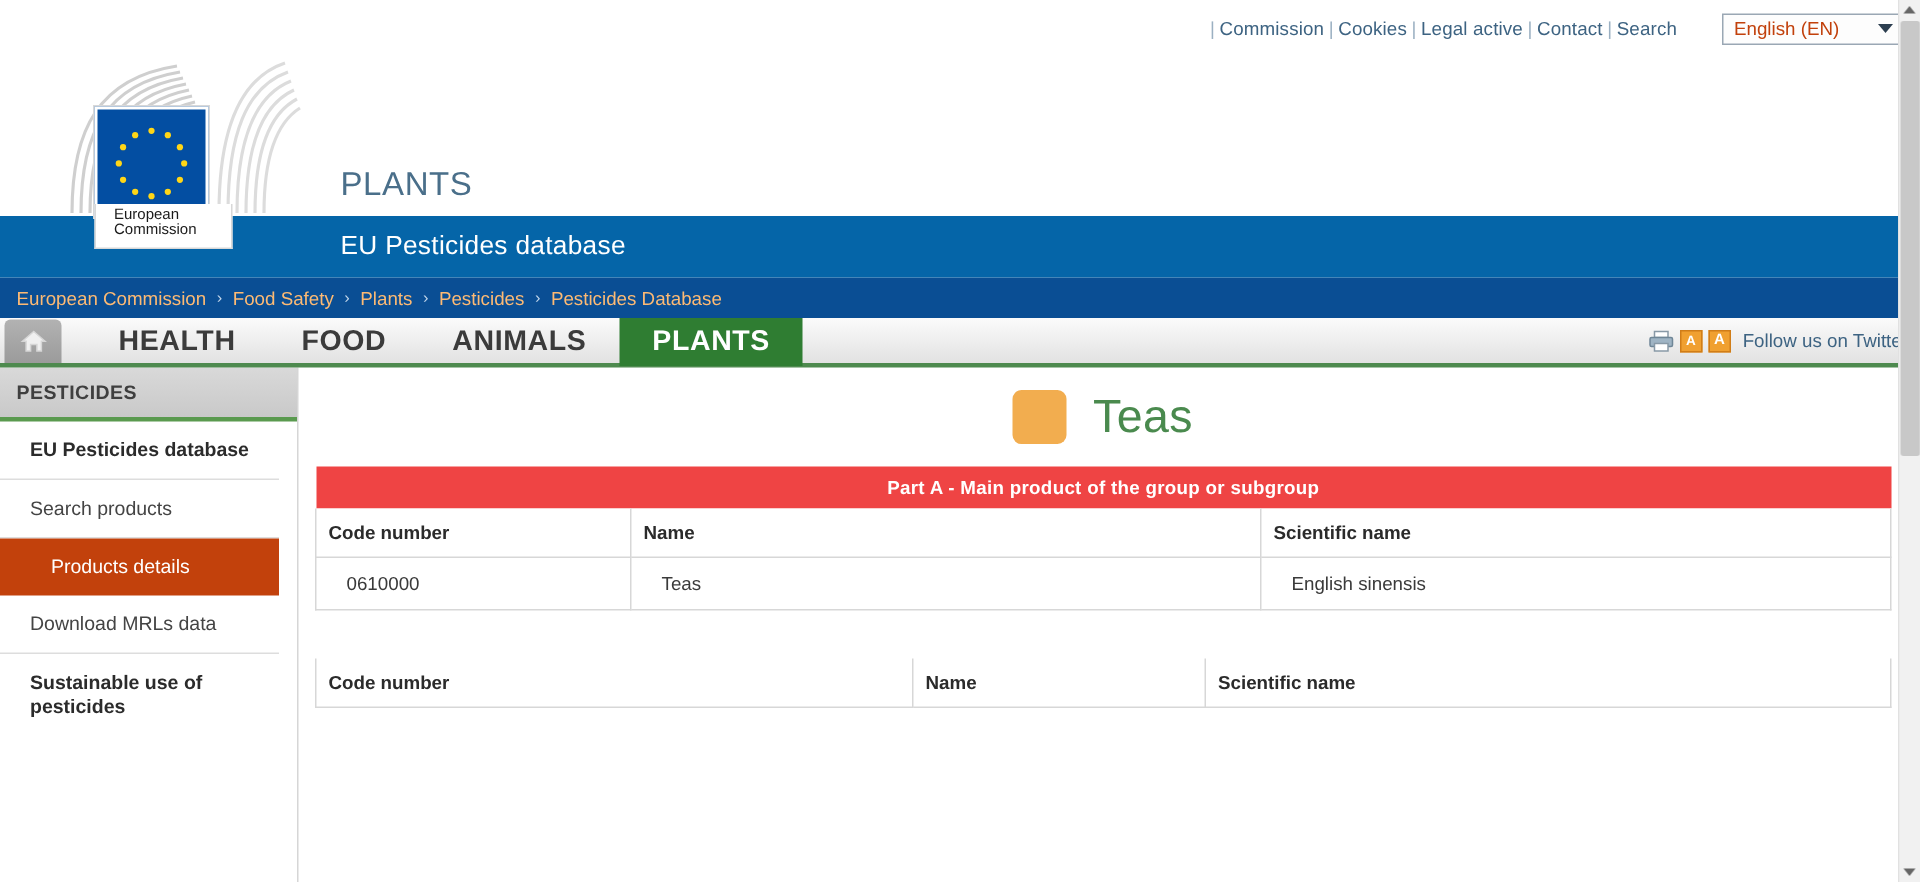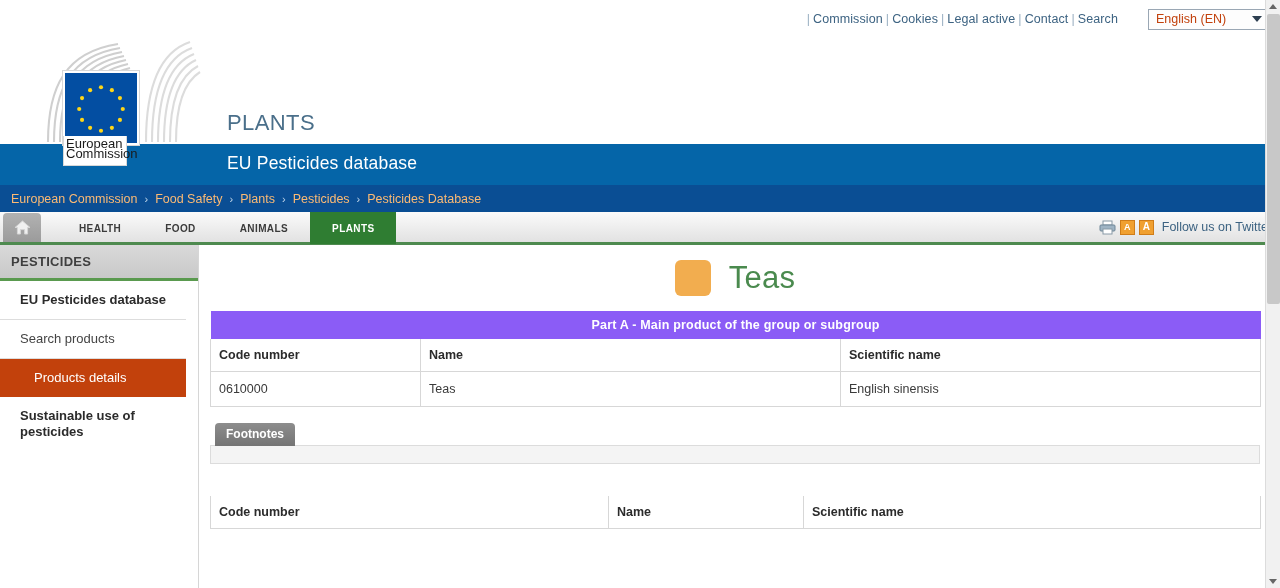--- a/index.html
+++ b/index.html
@@ -77,28 +77,28 @@
     box-shadow: 0 0 0 1px #d8d8d8;
     z-index: 3;
   }
   .ec-flag .stars {
     position: absolute;
     inset: 0;
   }
   .ec-caption {
     position: absolute;
     left: 63px; top: 98px;
-    width: 64px; height: 30px;
+    width: 92px; height: 30px;
     background: #fff;
     border: 1px solid #d8d8d8;
     border-top: none;
-    font-size: 13px;
+    font-size: 10px;
     line-height: 10px;
     color: #1a1a1a;
-    padding: 3px 0 0 2px;
+    padding: 3px 0 0 12px;
     z-index: 3;
   }
   .site-title {
     position: absolute;
     left: 227px; top: 72px;
     font-size: 22px;
     color: #4a6f8a;
     letter-spacing: 0.4px;
   }
 
@@ -152,21 +152,21 @@
     border-radius: 4px 4px 0 0;
     display: flex;
     align-items: center;
     justify-content: center;
   }
   .home-icon { display: block; }
   .nav-tab {
     display: flex;
     align-items: center;
     padding: 16px 22px;
-    font-size: 10px;
+    font-size: 19px;
     font-weight: bold;
     color: #3b3b3b;
     letter-spacing: 0.4px;
     text-decoration: none;
   }
   .nav-tab.first { margin-left: 16px; }
   .nav-tab.active {
     background: #2f7d32;
     color: #ffffff;
   }
@@ -277,42 +277,42 @@
   }
 
   
   .part-table {
     width: 1050px;
     border-collapse: collapse;
     table-layout: fixed;
     margin-top: 4px;
   }
   .part-head th {
-    background: #8b5cf6;
+    background: #ef4444;
     color: #ffffff;
     font-size: 12.5px;
     font-weight: bold;
     text-align: center;
     padding: 7px 4px;
     letter-spacing: 0.2px;
   }
   .part-table th.col-head {
     background: #ffffff;
     color: #2b2b2b;
     font-size: 12.5px;
     font-weight: bold;
     text-align: left;
     padding: 9px 8px;
     border: 1px solid #d7d7d7;
     border-top: none;
   }
   .part-table td {
     font-size: 12.5px;
     color: #3a3a3a;
-    padding: 9px 8px;
+    padding: 9px 20px;
     border: 1px solid #d7d7d7;
     vertical-align: top;
     line-height: 16px;
     margin-left: 41px;
   }
   .part-table td.label-cell {
     font-weight: bold;
     color: #2b2b2b;
   }
 
@@ -471,20 +471,21 @@
   </div>
 </div>
 
 <div class="page-body">
 
   <div class="sidebar">
     <div class="sidebar-header">PESTICIDES</div>
     <a href="#" class="side-item head">EU Pesticides database</a>
     <a href="#" class="side-item">Search products</a>
     <a href="#" class="side-item sub active">Products details</a>
+    <a href="#" class="side-item">Download MRLs data</a>
     <a href="#" class="side-item bold-foot">Sustainable use of pesticides</a>
   </div>
 
   <div class="main">
 
     <div class="page-title-row">
       <div class="title-swatch"></div>
       <div class="page-title">Teas</div>
     </div>
 
@@ -504,24 +505,20 @@
         <th class="col-head">Scientific name</th>
       </tr>
       <tr>
         <td>0610000</td>
         <td>Teas</td>
         <td>English sinensis</td>
       </tr>
     </tbody>
       </table>
 
-    <div class="footnotes-block">
-      <div class="footnotes-tab">Footnotes</div>
-      <div class="footnotes-panel"></div>
-    </div>
 
     <div class="spacer-b"></div>
 
     <table class="part-table">
       <colgroup>
         <col style="width:398px">
           <col style="width:195px">
           <col style="width:457px">
       </colgroup>
       <tbody>

